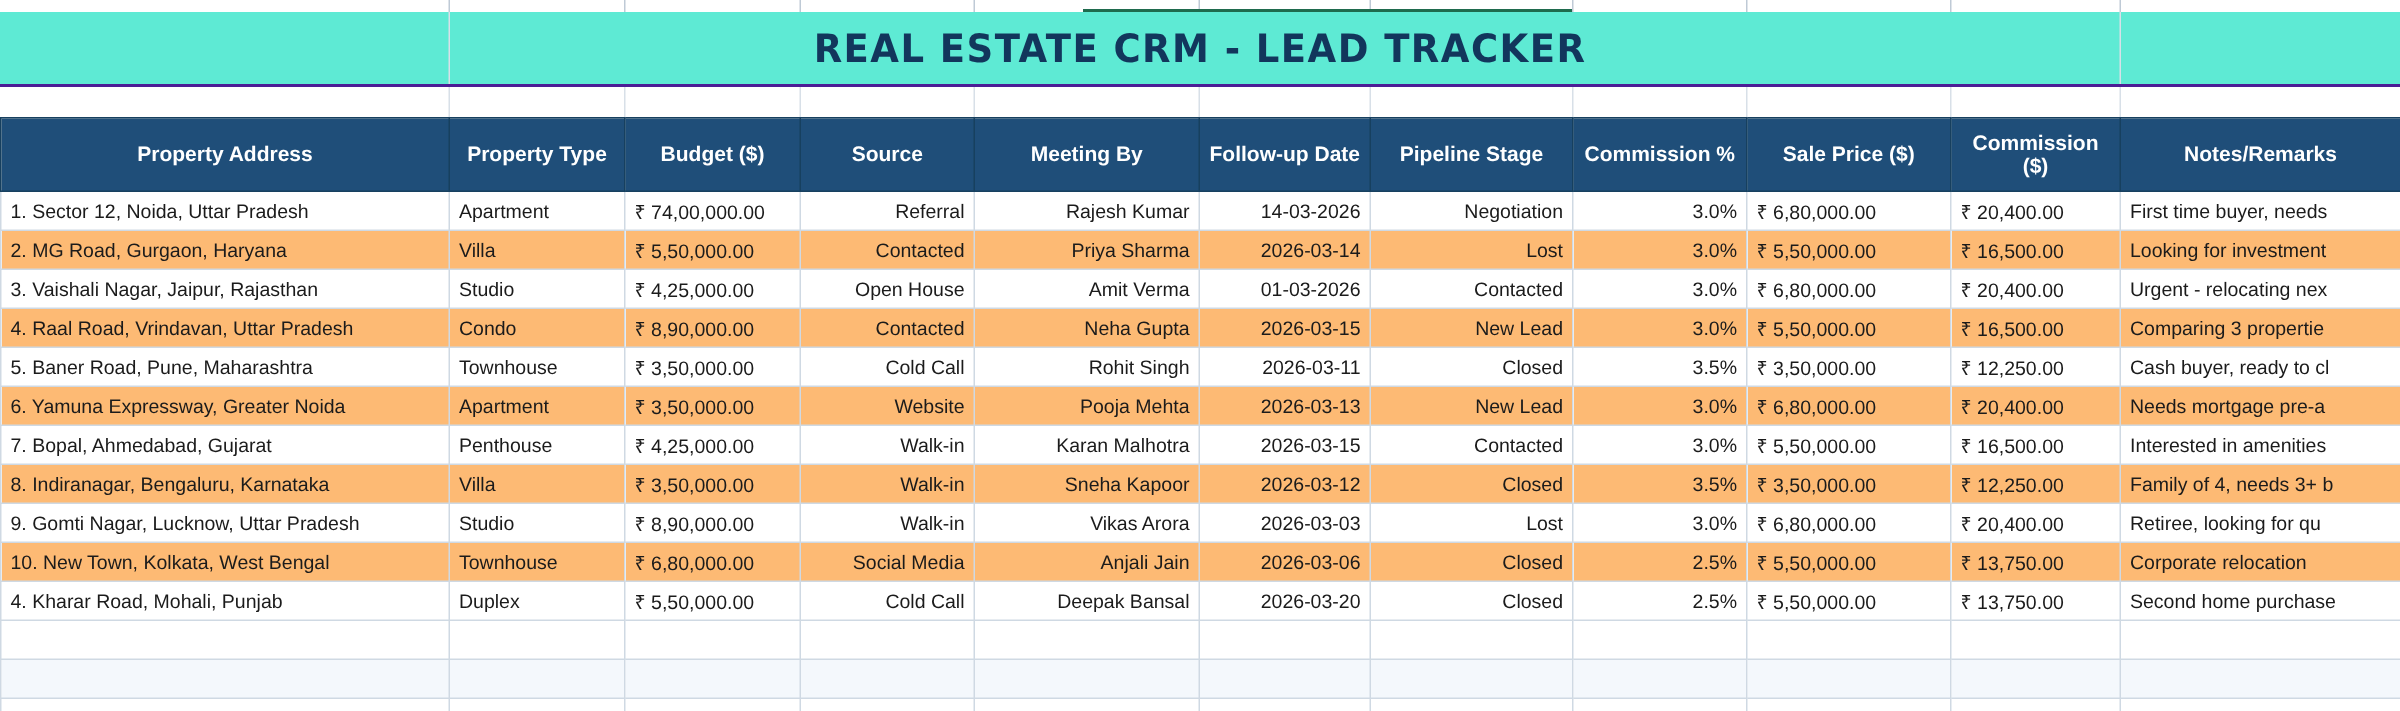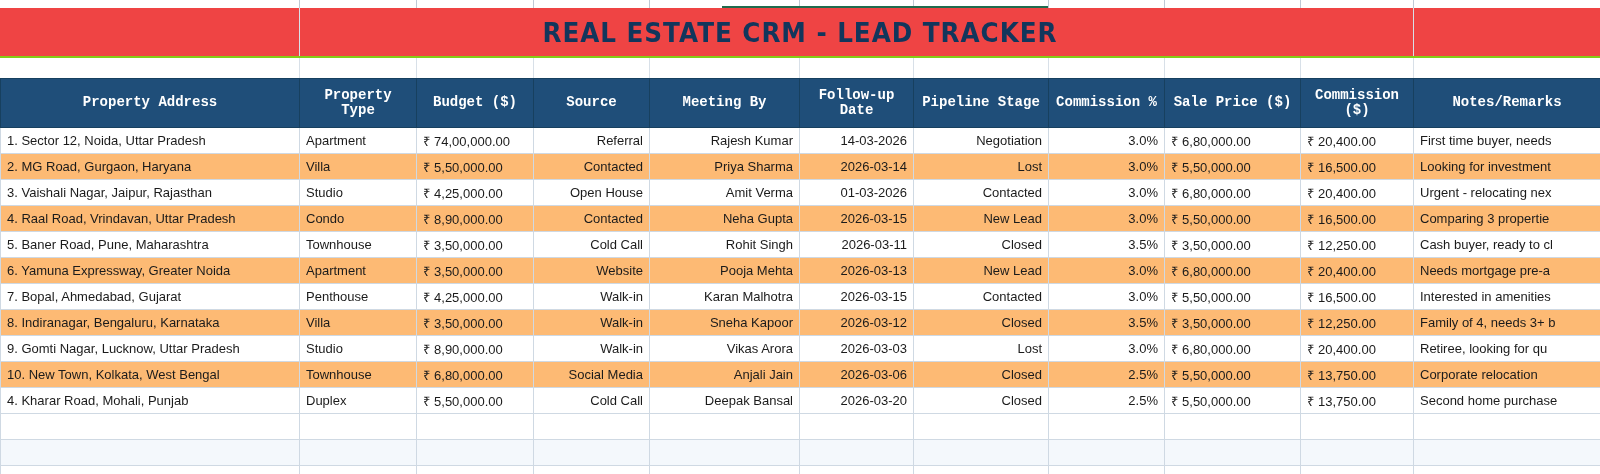--- a/index.html
+++ b/index.html
@@ -34,22 +34,22 @@
     top: 6px;
     left: 722px;
     width: 326px;
     height: 2px;
     background: #1f6b4e;
   }
 
   .title-band {
     position: relative;
     height: 48px;
-    border-bottom: 2px solid #84cc16;
-    background: #ef4444;
+    border-bottom: 2px solid #4c1d95;
+    background: #5eead4;
   }
   .title-band .sep {
     position: absolute;
     top: 0;
     width: 1px;
     height: 48px;
     background: #d8e0e8;
   }
   .sheet-title {
     position: absolute;
@@ -88,21 +88,20 @@
   table.grid th {
     background: #1f4e79;
     color: #ffffff;
     font-size: 14px;
     font-weight: bold;
     height: 44px;
     padding: 2px 6px;
     border: 1px solid #17405f;
     text-align: center;
     line-height: 1.1;
-    font-family: Liberation Mono, monospace;
   }
   table.grid td {
     height: 23px;
     padding: 1px 6px;
     border: 1px solid #cfd9e3;
     white-space: nowrap;
     overflow: hidden;
     text-overflow: clip;
   }
   tr.even td { background: #ffffff; }

